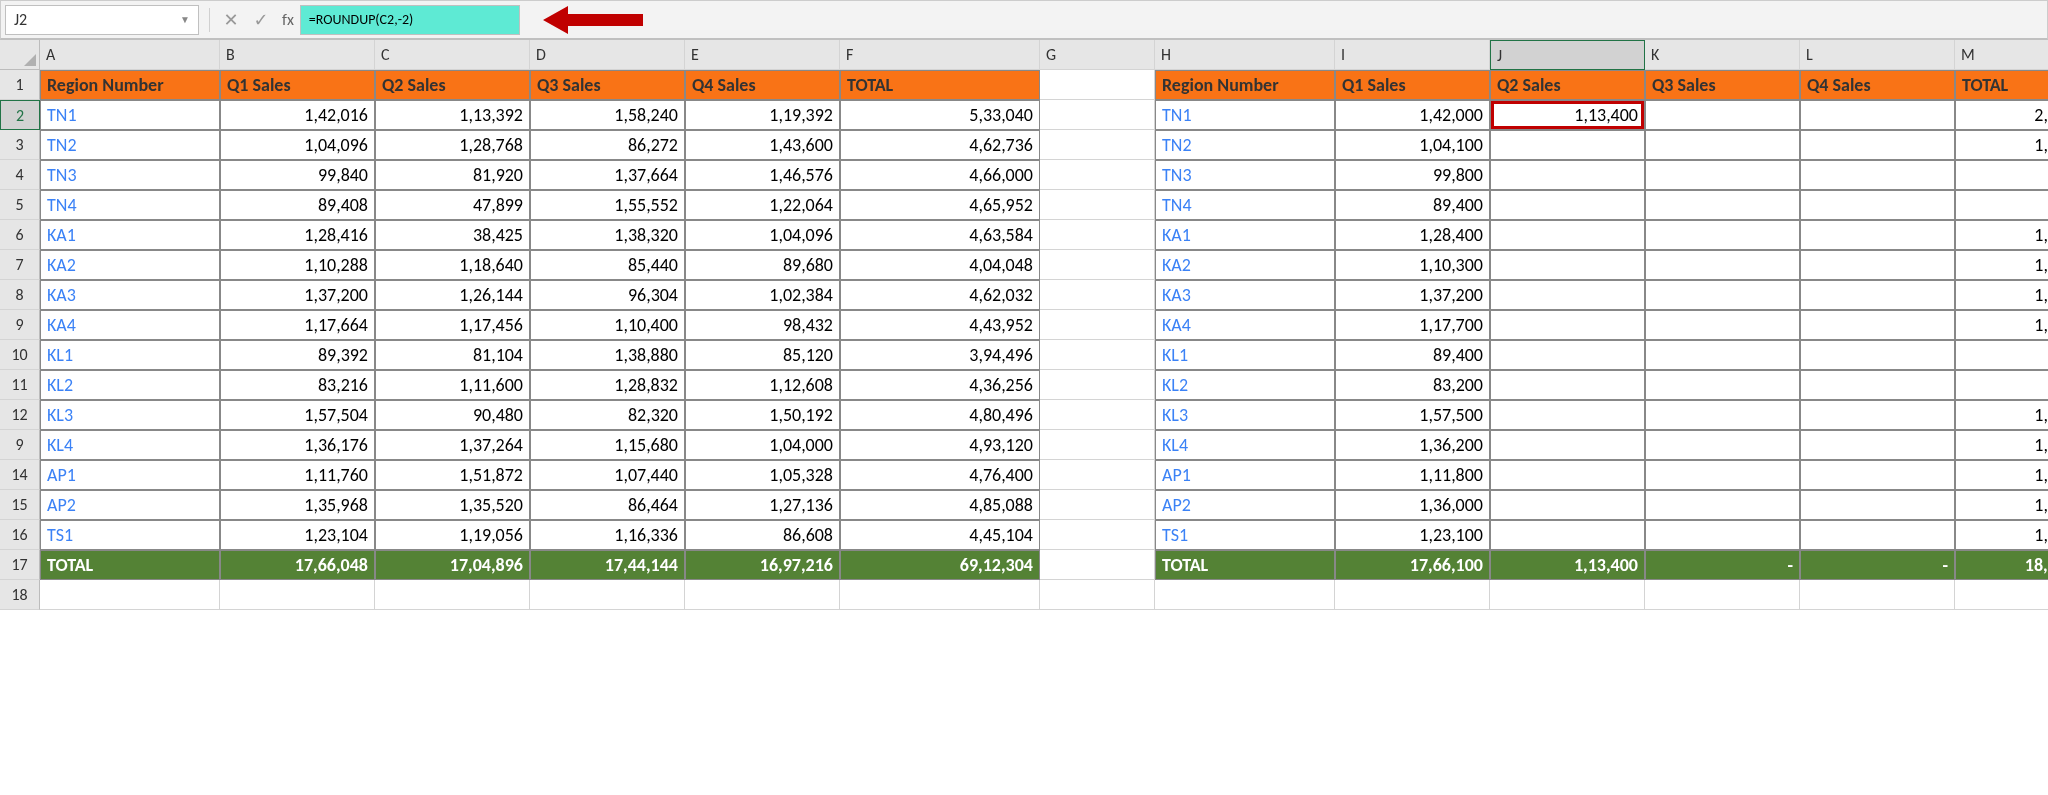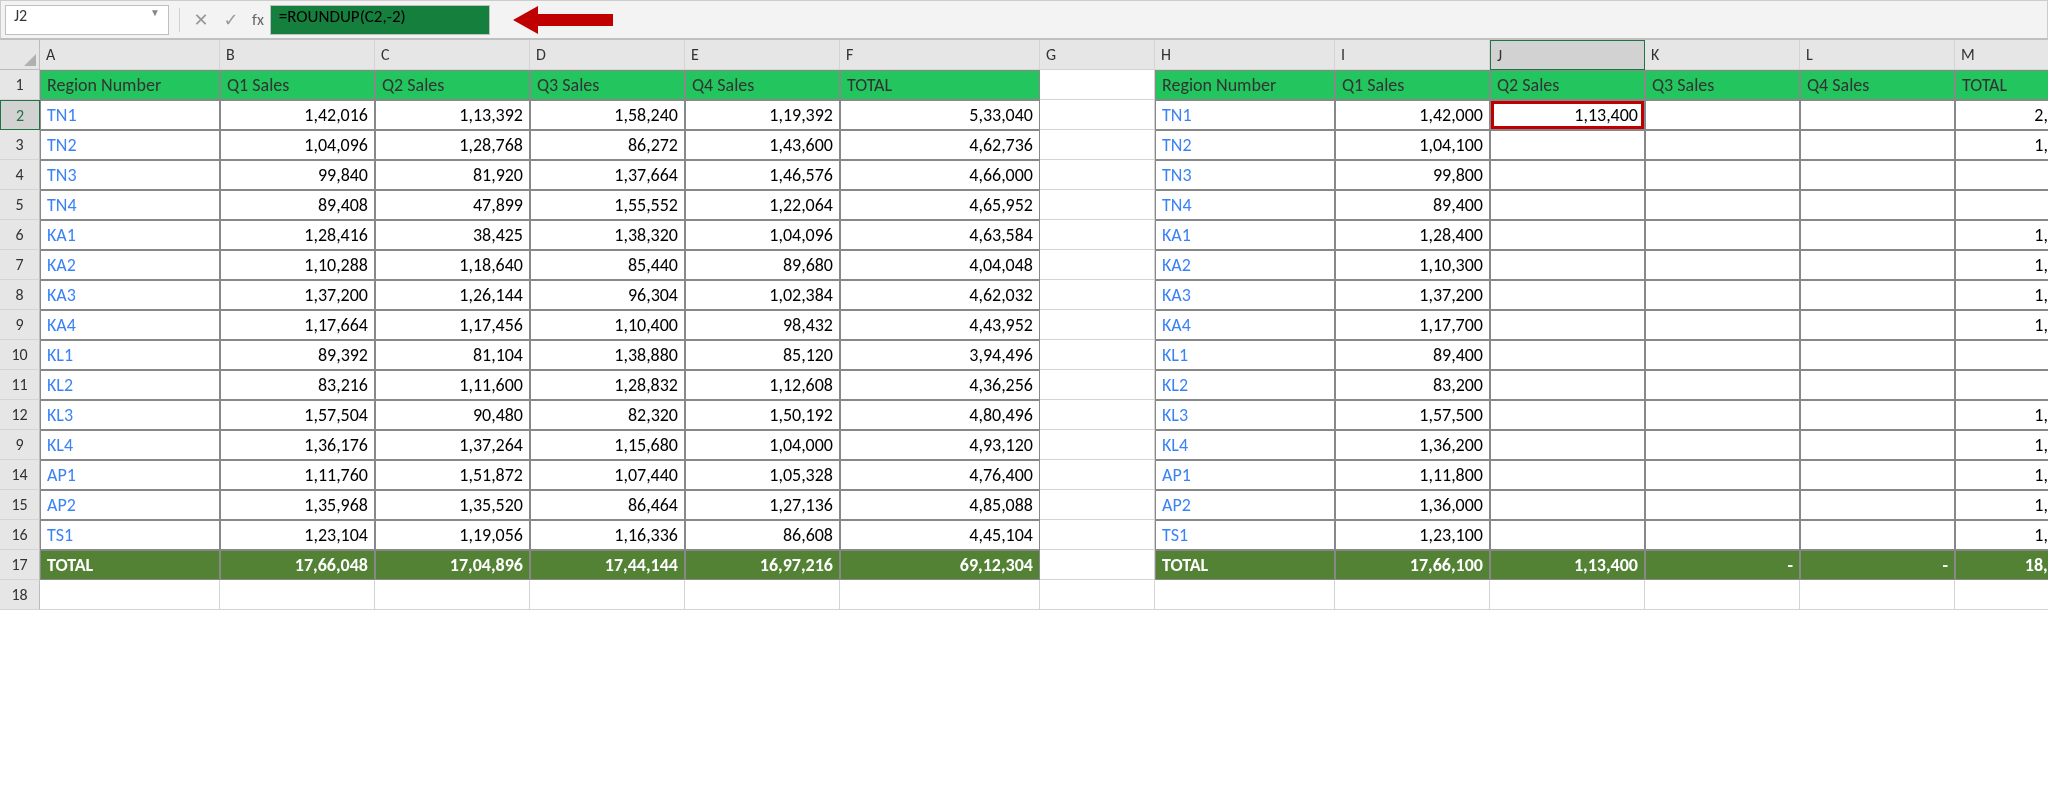--- a/index.html
+++ b/index.html
@@ -3,31 +3,31 @@
 <meta charset="utf-8">
 <style>
   * { box-sizing: border-box; margin: 0; padding: 0; }
   body { font-family: "Segoe UI", Calibri, Arial, sans-serif; font-size: 18px; background: #fff; width: 2048px; }
   
   .formula-bar {
     display: flex; align-items: center; height: 40px;
     background: #f3f3f3; border: 1px solid #ccc; border-bottom: 2px solid #c0c0c0;
   }
   .name-box {
-    width: 164px; height: 30px; background: #fff; border: 1px solid #c0c0c0;
-    display: flex; padding: 0 8px; margin: 0 4px;
+    width: 194px; height: 30px; background: #fff; border: 1px solid #c0c0c0;
+    display: flex; align-items: center; padding: 0 8px; margin: 0 4px;
     font-size: 16px; color: #333;
   }
   .name-box .dd { margin-left: auto; color: #888; font-size: 10px; }
   .fb-sep { width: 1px; height: 24px; background: #d0d0d0; margin: 0 6px; }
   .fb-btn { width: 30px; text-align: center; color: #999; font-size: 18px; }
   .fx-label { color: #666; font-size: 16px; padding: 0 6px; }
   .formula-input {
-    flex: 0 0 220px; height: 30px; background: #15803d;
-    border: 1px solid #c0c0c0; padding: 0 8px; font-size: 17px; display: flex; 
+    flex: 0 0 220px; height: 30px; background: #5eead4;
+    border: 1px solid #c0c0c0; padding: 0 8px; font-size: 14px; display: flex; align-items: center;
   }
   .arrow {
     margin-left: 18px; display: flex; align-items: center;
   }
   .arrow svg { width: 110px; height: 40px; }
   
   .sheet { position: relative; }
   .row { display: flex; height: 30px; }
   .hdr-row .cell { background: #e6e6e6; text-align: center; color: #333; font-size: 16px;}
   .cell {
@@ -41,21 +41,21 @@
   
   .w-rh { width: 40px; flex: 0 0 40px; }
   .w-A { width: 180px; flex: 0 0 180px; }
   .w-std { width: 155px; flex: 0 0 155px; }
   .w-F { width: 200px; flex: 0 0 200px; }
   .w-G { width: 115px; flex: 0 0 115px; }
   .w-M { width: 150px; flex: 0 0 150px; }
   
   .num { justify-content: flex-end; }
   .bold { font-weight: 400; }
-  .hdr-cell { background: #22c55e; color: #333; font-weight: 400; border: 1px solid #888 !important; }
+  .hdr-cell { background: #f97316; color: #333; font-weight: 700; border: 1px solid #888 !important; }
   .region-cell { color: #3b82f6; border: 1px solid #888 !important; }
   .data-cell { border: 1px solid #888 !important; }
   .total-row-cell { background: #548235; color: #fff; font-weight: 700; border: 1px solid #888 !important; }
   
   .active-hdr { background: #d2d2d2 !important; border: 1px solid #217346 !important; color: #217346; }
   .red-box { box-shadow: inset 0 0 0 3px #c00000; }
   
 </style>
 </head>
 <body>

